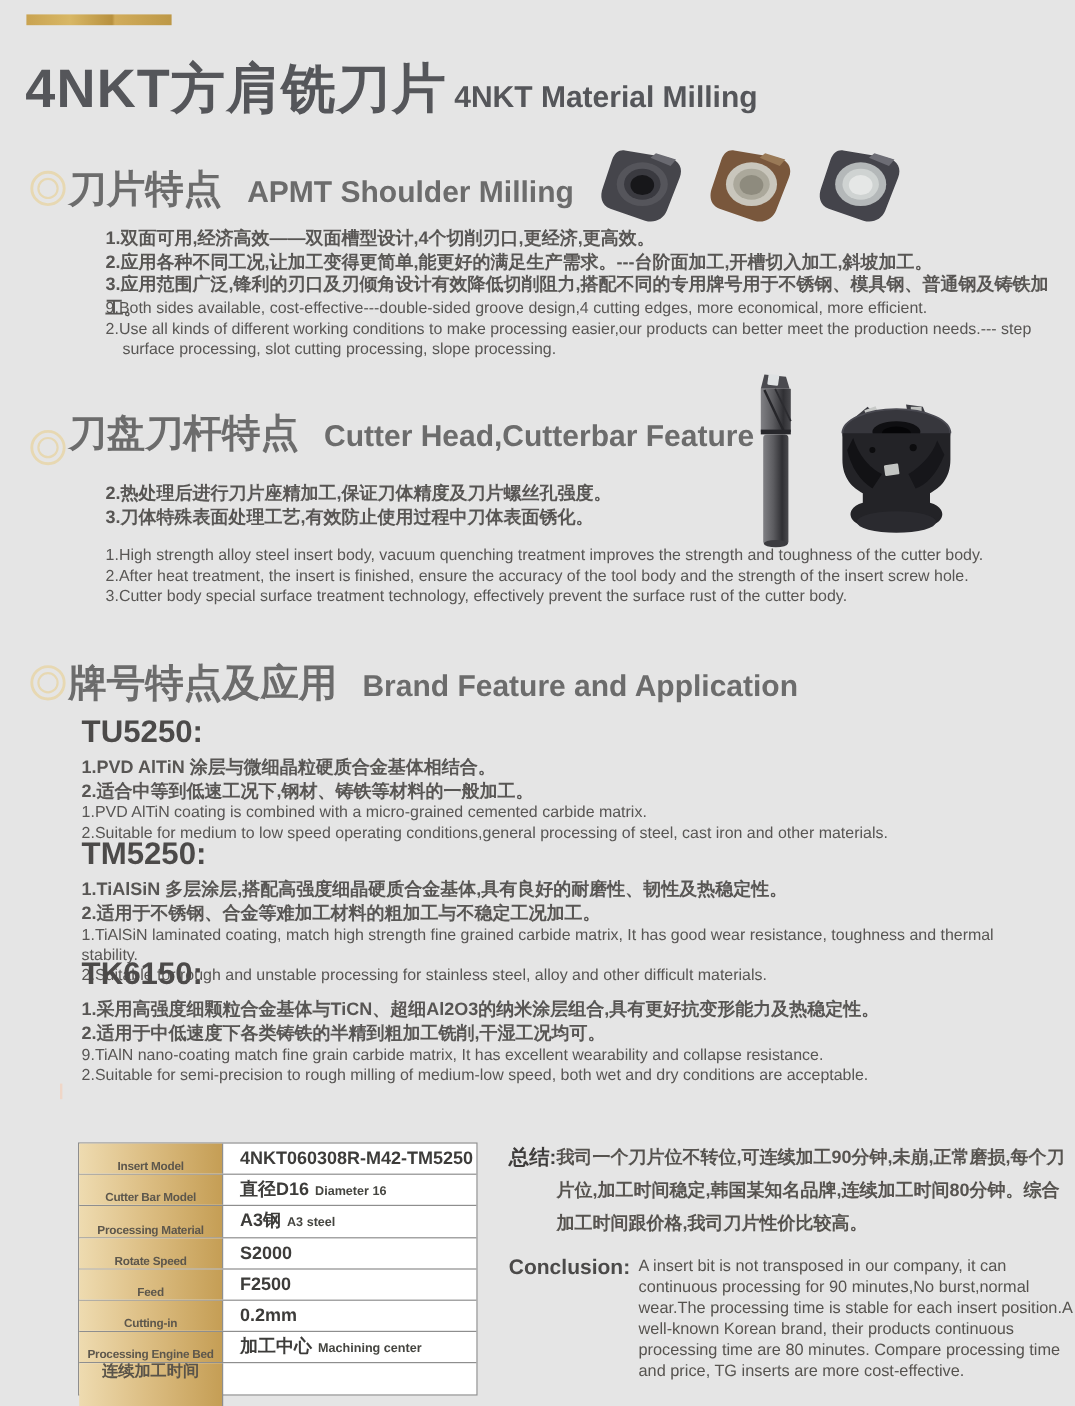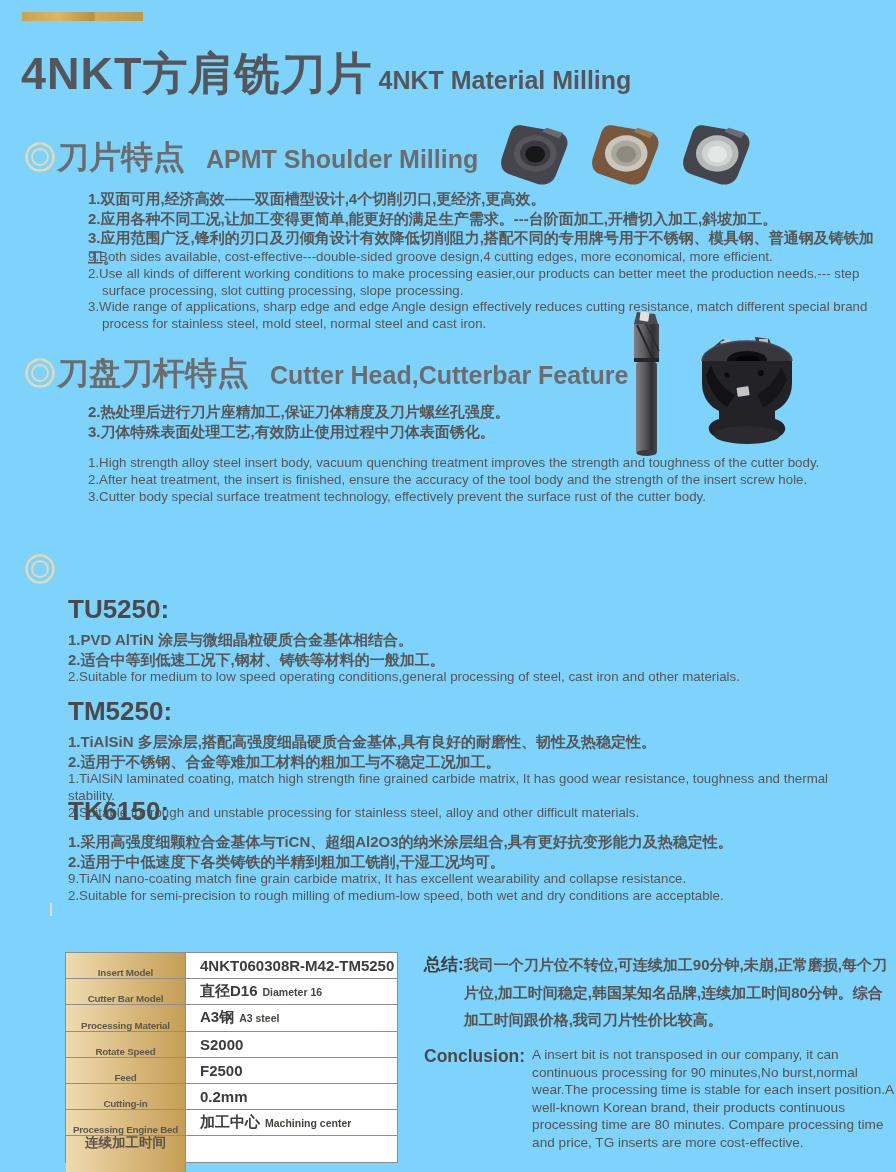--- a/index.html
+++ b/index.html
@@ -1,17 +1,17 @@
 <!DOCTYPE html>
 <html><head>
 <meta charset="utf-8">
 <style>
   html,body { margin:0; padding:0; background:#ffffff; }
   .page {
-    position:relative; width:896px; height:1172px; background:#7dd3fc;
+    position:relative; width:896px; height:1172px; background:#e5e5e5;
     font-family:"Liberation Sans","DejaVu Sans",sans-serif; color:#595757; overflow:hidden;
   }
   .gold-bar {
     position:absolute; left:22px; top:12px; width:121px; height:9px;
     background:linear-gradient(90deg,#c9a351 0%,#d8b765 30%,#b8913f 59%,#d1ac5b 61%,#bd9847 100%);
   }
   .title-row { position:absolute; left:21px; top:48px; display:flex; align-items:baseline; gap:6px; white-space:nowrap; }
   .title-zh { font-size:45px; font-weight:bold; color:#55565a; letter-spacing:1px; line-height:1.15; }
   .title-en { font-size:25px; font-weight:bold; color:#55565a; }
 
@@ -79,21 +79,20 @@
   </div>
 
   <div class="zh-lines" style="left:88px; top:189px;">
     <div class="ln">1.双面可用,经济高效——双面槽型设计,4个切削刃口,更经济,更高效。</div>
     <div class="ln">2.应用各种不同工况,让加工变得更简单,能更好的满足生产需求。---台阶面加工,开槽切入加工,斜坡加工。</div>
     <div class="ln">3.应用范围广泛,锋利的刃口及刃倾角设计有效降低切削阻力,搭配不同的专用牌号用于不锈钢、模具钢、普通钢及铸铁加工。</div>
   </div>
   <div class="en-lines" style="left:88px; top:249px;">
     <div class="ln">9.Both sides available, cost-effective---double-sided groove design,4 cutting edges, more economical, more efficient.</div>
     <div class="ln">2.Use all kinds of different working conditions to make processing easier,our products can better meet the production needs.--- step surface processing, slot cutting processing, slope processing.</div>
-    <div class="ln">3.Wide range of applications, sharp edge and edge Angle design effectively reduces cutting resistance, match different special brand process for stainless steel, mold steel, normal steel and cast iron.</div>
   </div>
 
   <div class="inserts">
     <svg width="76" height="72" viewBox="0 0 100 94">
       <path d="M30,8 L78,16 C90,19 94,28 90,38 L76,74 C72,84 62,88 52,85 L14,72 C4,68 2,58 6,48 L16,18 C19,10 24,7 30,8 Z" fill="#45454b"></path>
       <polygon points="64,11 86,18 80,25 58,16" fill="#6a6a71"></polygon>
       <ellipse cx="49" cy="45" rx="28" ry="24" fill="#55555b"></ellipse>
       <ellipse cx="49" cy="45" rx="20" ry="17" fill="#3a3a40"></ellipse>
       <ellipse cx="49" cy="46" rx="13" ry="11" fill="#17171a"></ellipse>
     </svg>
@@ -110,21 +109,21 @@
       <ellipse cx="49" cy="45" rx="28" ry="24" fill="#b4b8b9"></ellipse>
       <ellipse cx="49" cy="45" rx="20" ry="17" fill="#cfd3d2"></ellipse>
       <ellipse cx="49" cy="46" rx="13" ry="11" fill="#e5e7e6"></ellipse>
     </svg>
   </div>
 
   <svg class="ring" style="left:24px; top:357px;" viewBox="0 0 32 32">
     <circle cx="16" cy="16" r="13.5" fill="none" stroke="#e7d8b2" stroke-width="2.4"></circle>
     <circle cx="16" cy="16" r="8" fill="none" stroke="#e7d8b2" stroke-width="1.8"></circle>
   </svg>
-  <div class="sec-head" style="left:57px; top:352px;justify-content:center;">
+  <div class="sec-head" style="left:57px; top:340px;justify-content:center;">
     <span class="sec-zh">刀盘刀杆特点</span>
     <span class="sec-en">Cutter Head,Cutterbar Feature</span>
   </div>
 
   <div class="zh-lines" style="left:88px; top:402px; width:640px;">
     <div class="ln">2.热处理后进行刀片座精加工,保证刀体精度及刀片螺丝孔强度。</div>
     <div class="ln">3.刀体特殊表面处理工艺,有效防止使用过程中刀体表面锈化。</div>
   </div>
   <div class="en-lines" style="left:88px; top:455px;">
     <div class="ln">1.High strength alloy steel insert body, vacuum quenching treatment improves the strength and toughness of the cutter body.</div>
@@ -166,25 +165,30 @@
     <rect x="40" y="56" width="12" height="9" rx="1" fill="#c3c5c3" transform="rotate(-8 46 60)"></rect>
     <circle cx="64" cy="42" r="3" fill="#0c0c0e"></circle>
     <circle cx="30" cy="44" r="2.5" fill="#0c0c0e"></circle>
     <ellipse cx="50" cy="104" rx="33" ry="9" fill="#2a2a2f"></ellipse>
   </svg>
 
   <svg class="ring" style="left:24px; top:553px;" viewBox="0 0 32 32">
     <circle cx="16" cy="16" r="13.5" fill="none" stroke="#e7d8b2" stroke-width="2.4"></circle>
     <circle cx="16" cy="16" r="8" fill="none" stroke="#e7d8b2" stroke-width="1.8"></circle>
   </svg>
+  <div class="sec-head" style="left:57px; top:548px;">
+    <span class="sec-zh">牌号特点及应用</span>
+    <span class="sec-en">Brand Feature and Application</span>
+  </div>
 
   <div class="grade" style="top:594px;">
     <div class="grade-name">TU5250:</div>
     <div class="gzh">1.PVD AlTiN 涂层与微细晶粒硬质合金基体相结合。</div>
     <div class="gzh">2.适合中等到低速工况下,钢材、铸铁等材料的一般加工。</div>
+    <div class="gen">1.PVD AlTiN coating is combined with a micro-grained cemented carbide matrix.</div>
     <div class="gen">2.Suitable for medium to low speed operating conditions,general processing of steel, cast iron and other materials.</div>
   </div>
 
   <div class="grade" style="top:696px;">
     <div class="grade-name">TM5250:</div>
     <div class="gzh">1.TiAlSiN 多层涂层,搭配高强度细晶硬质合金基体,具有良好的耐磨性、韧性及热稳定性。</div>
     <div class="gzh">2.适用于不锈钢、合金等难加工材料的粗加工与不稳定工况加工。</div>
     <div class="gen">1.TiAlSiN laminated coating, match high strength fine grained carbide matrix, It has good wear resistance, toughness and thermal stability.</div>
     <div class="gen">2.Suitable for rough and unstable processing for stainless steel, alloy and other difficult materials.</div>
   </div>

